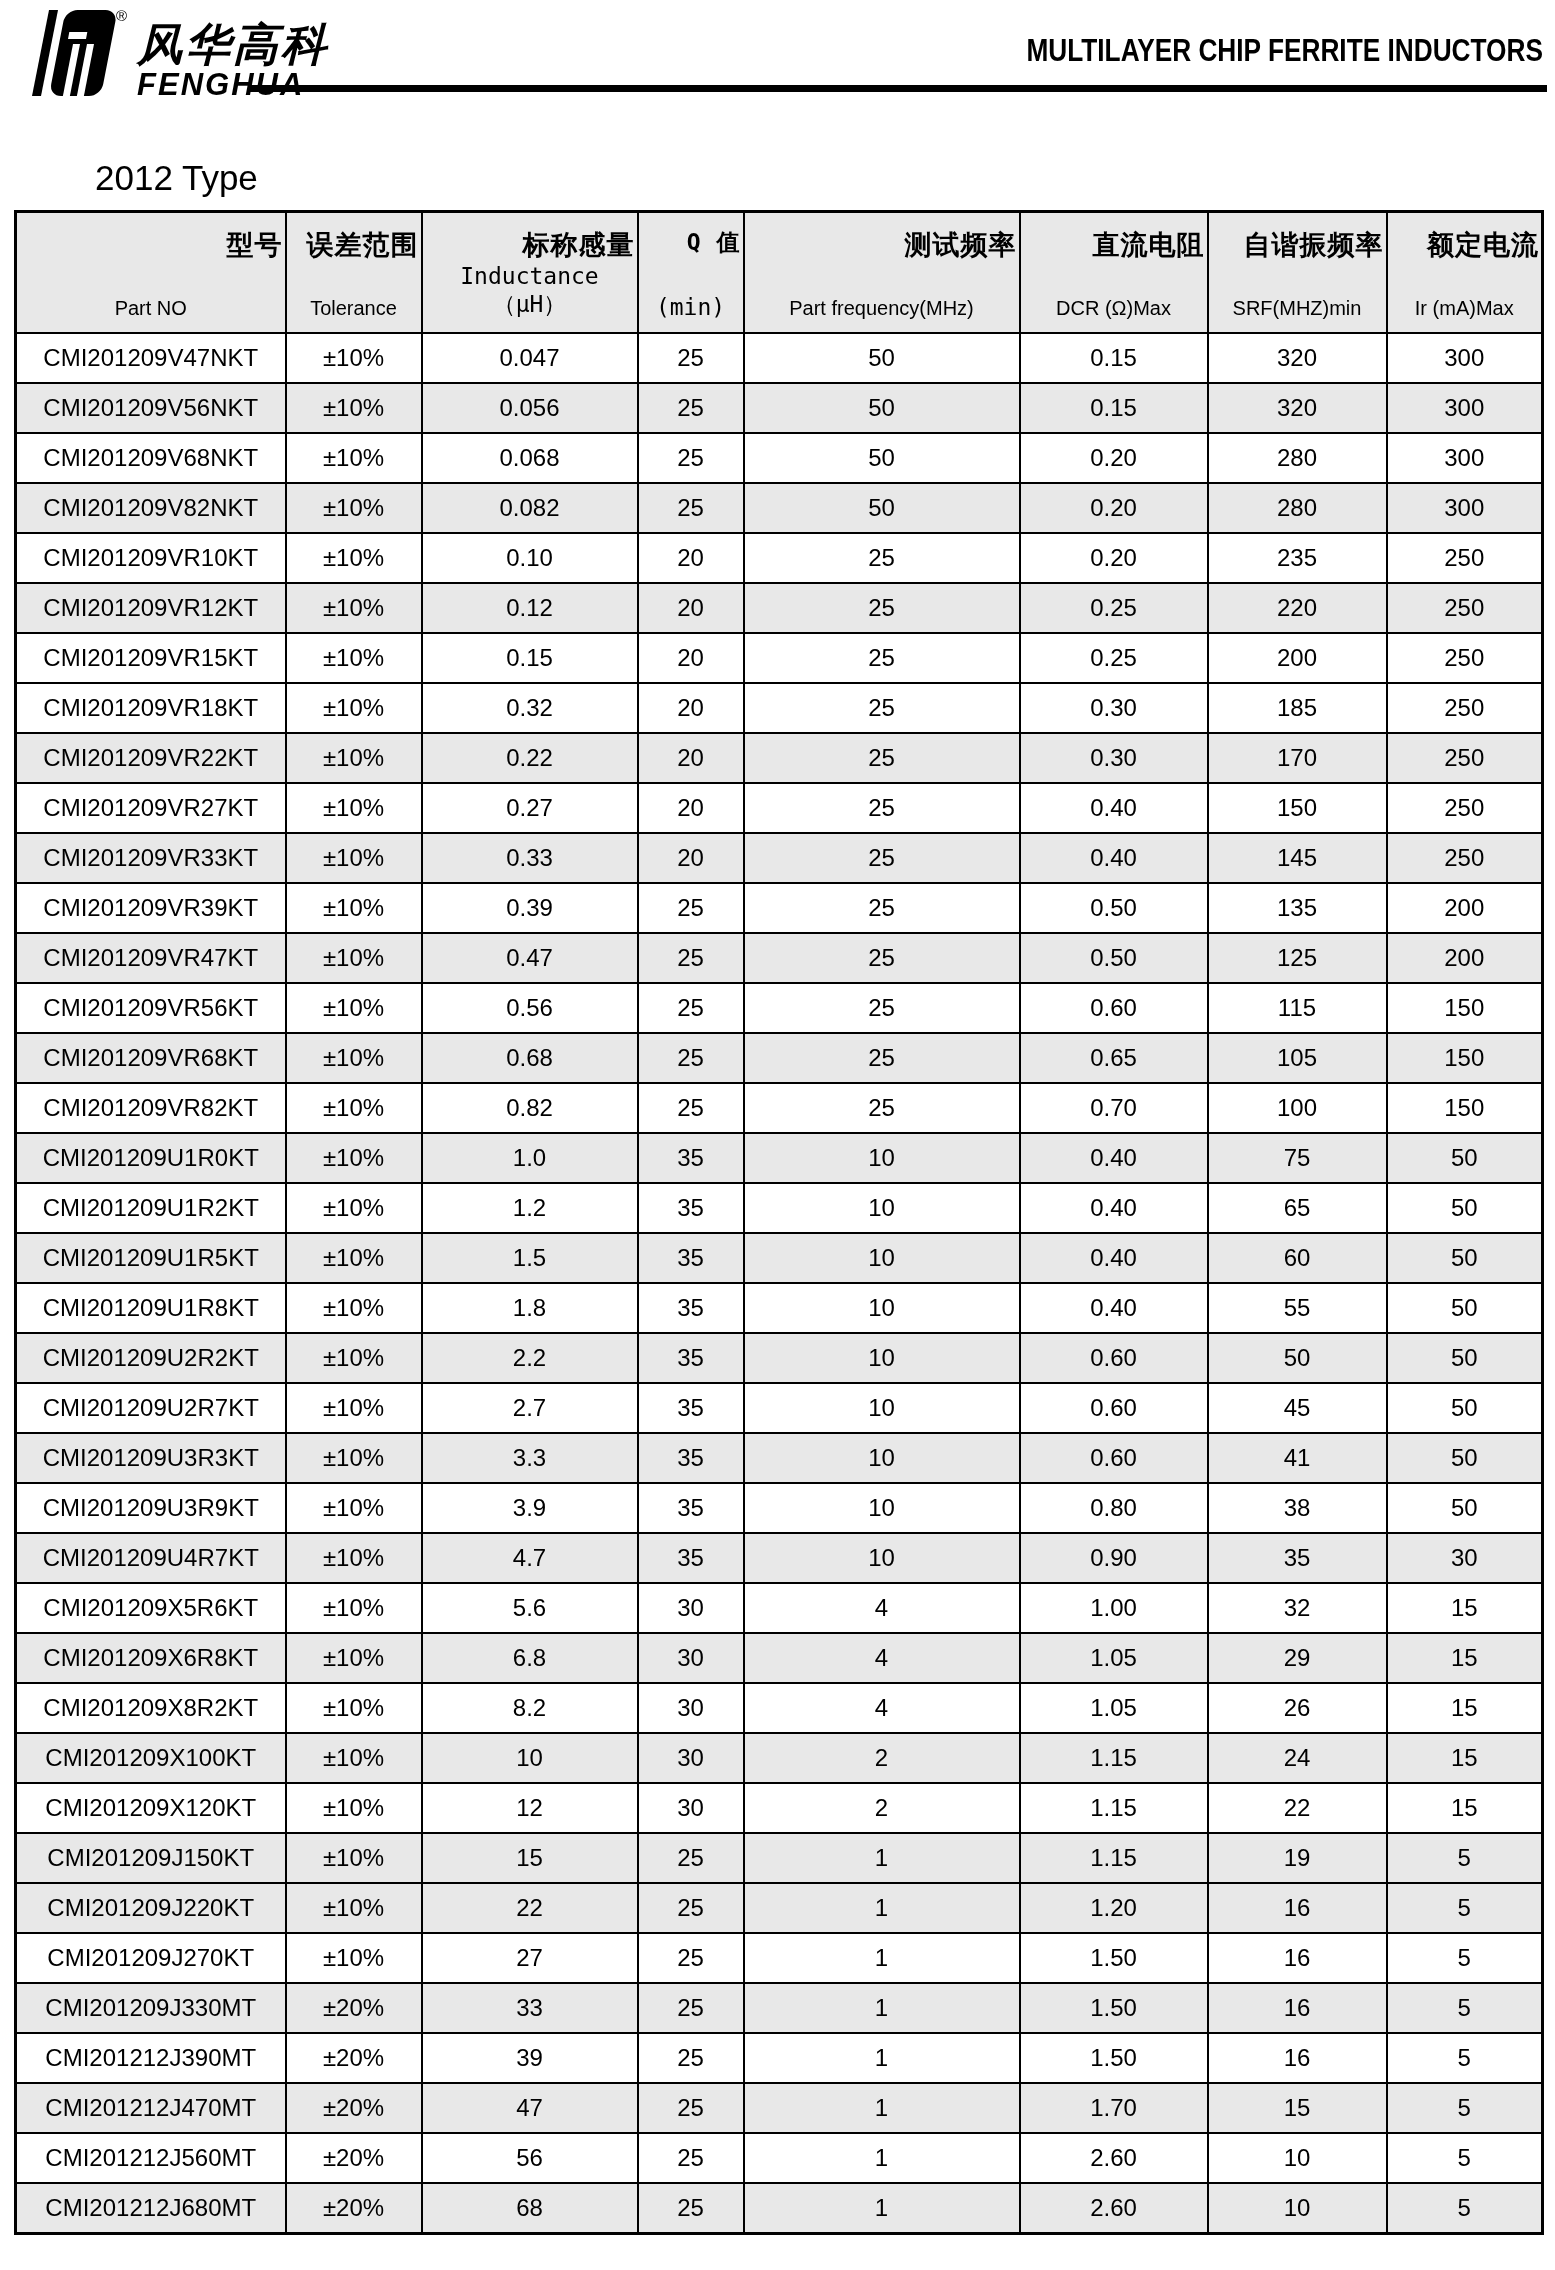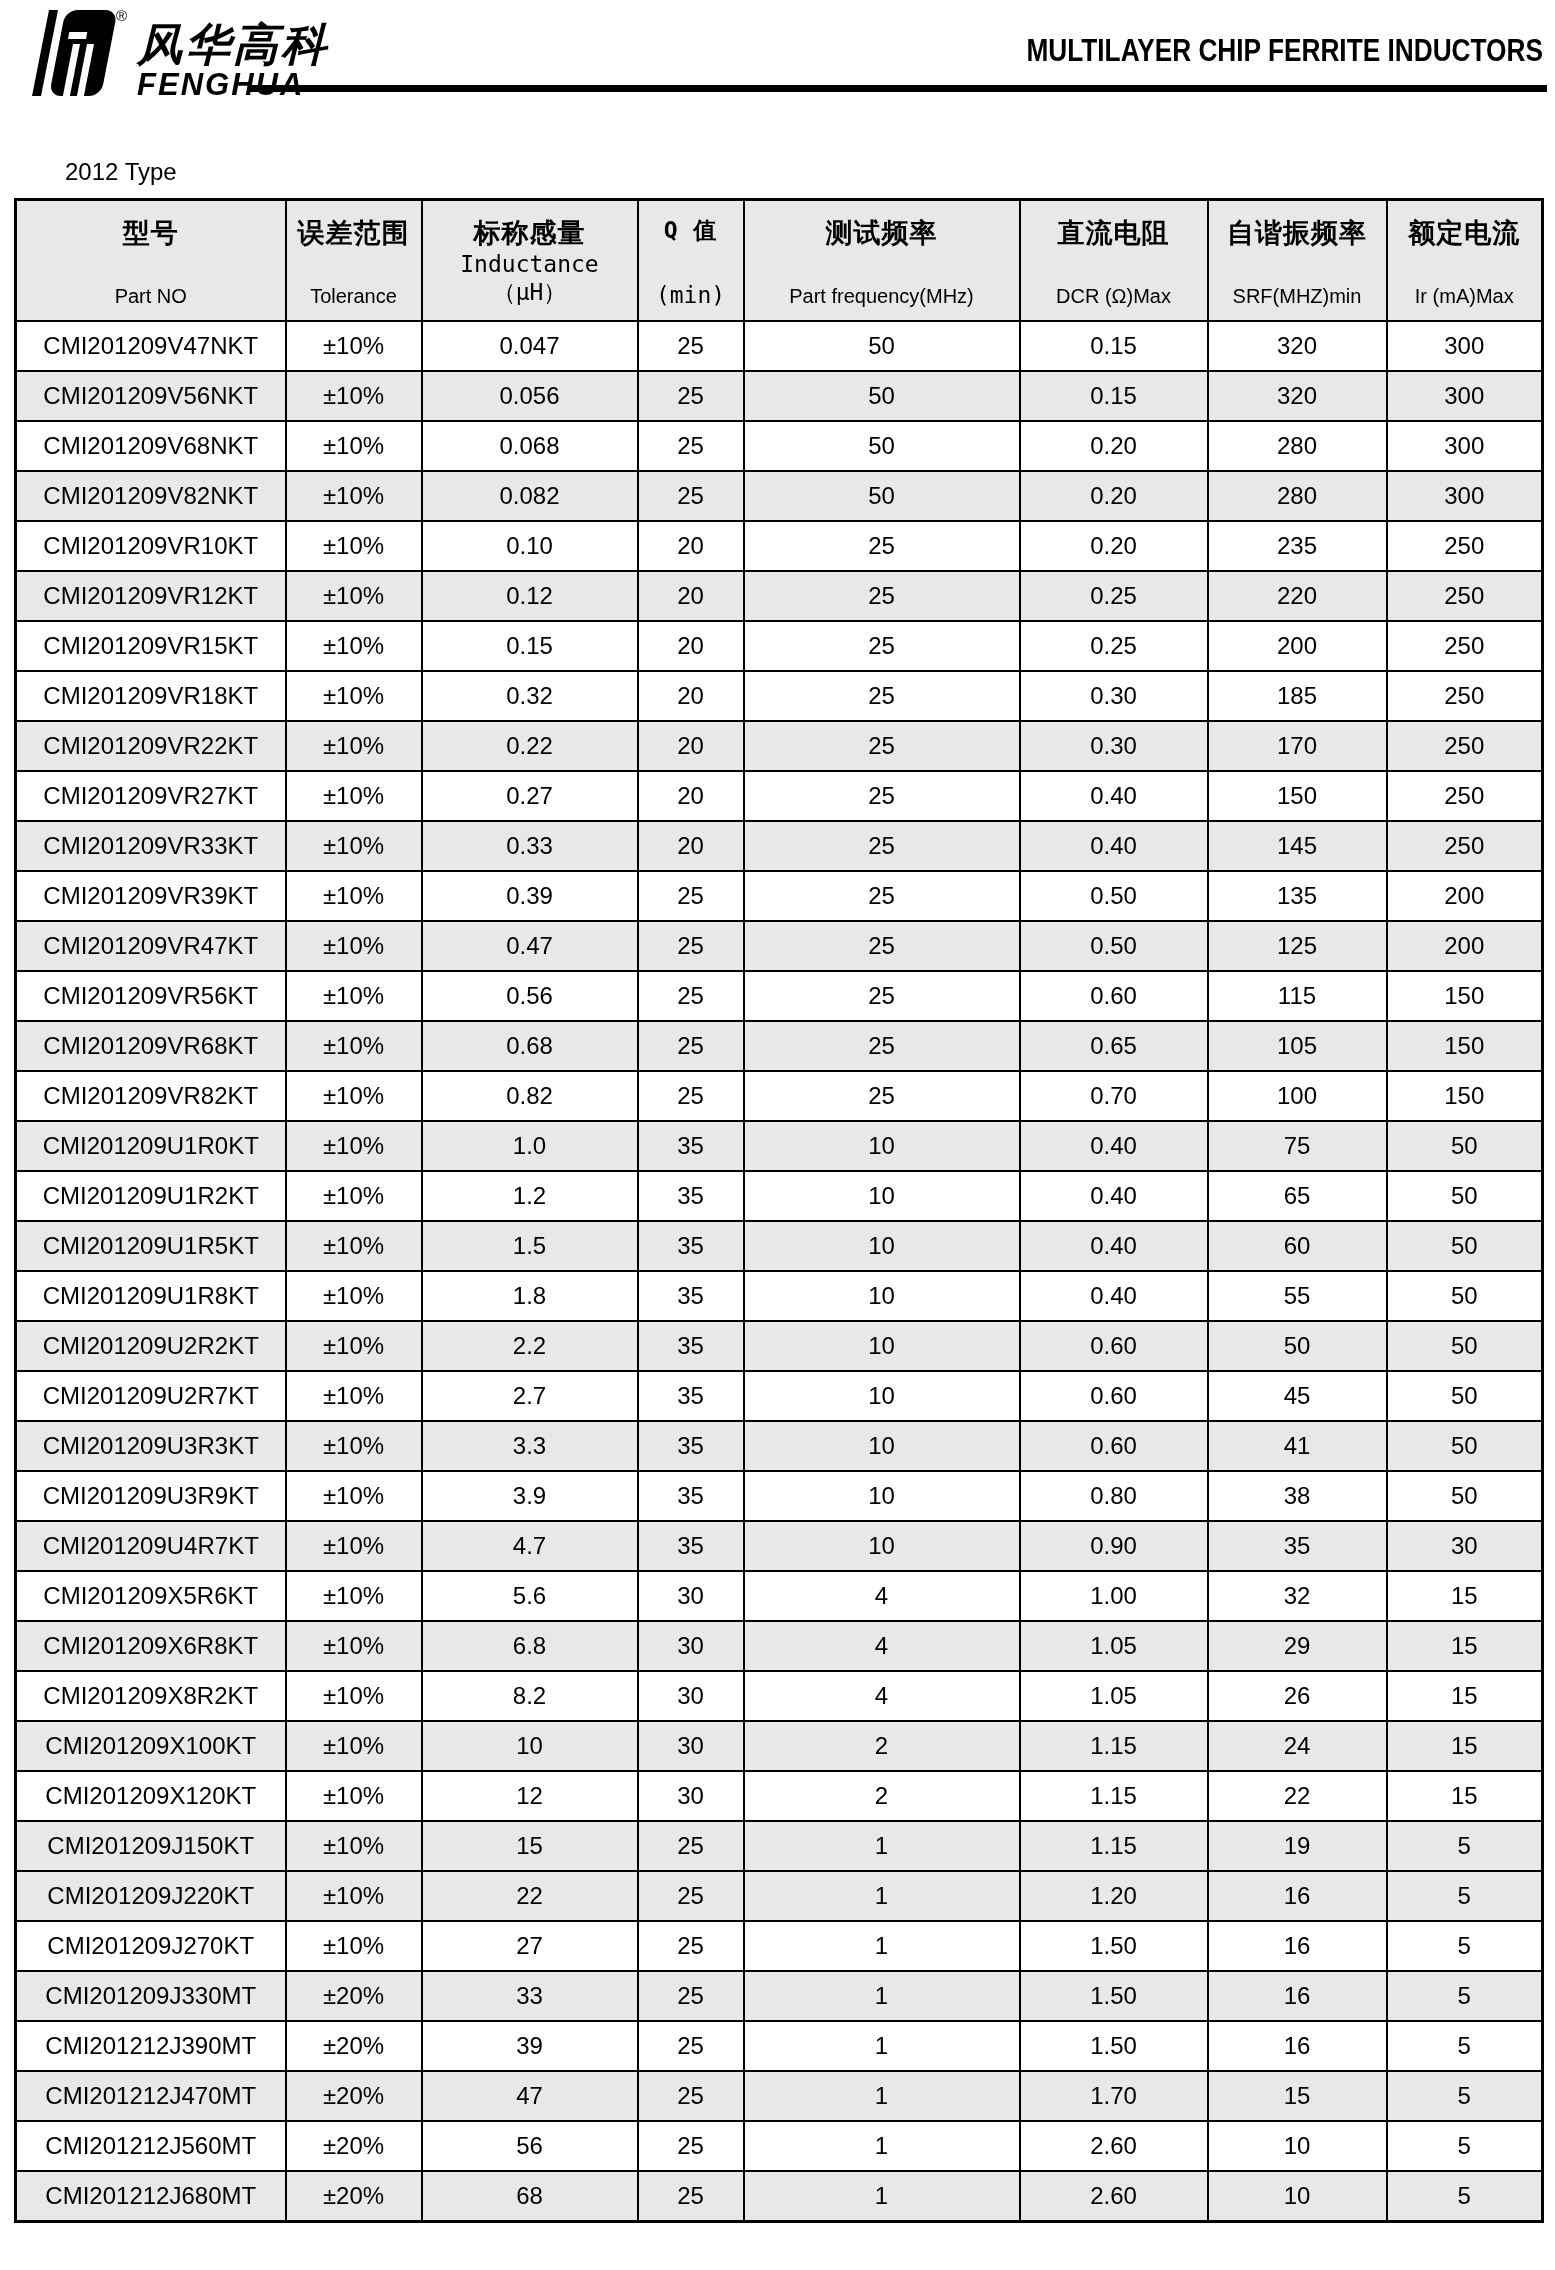--- a/index.html
+++ b/index.html
@@ -42,22 +42,22 @@
     transform: scaleX(0.82); transform-origin: right center;
     letter-spacing: 0px;
   }
   .rule {
     position: absolute; top: 85px; left: 250px; right: 8px;
     height: 7px; background: #000;
   }
 
   
   .type-label {
-    margin: 58px 0 12px 65px;
-    font-size: 24px;
+    margin: 58px 0 12px 95px;
+    font-size: 35px;
   }
 
   
   table.spec {
     border-collapse: collapse;
     table-layout: fixed;
     margin-left: 14px;
     width: 1527px;
     border: 3px solid #000;
   }
@@ -67,21 +67,21 @@
     vertical-align: middle;
     overflow: hidden;
   }
   table.spec thead th {
     background: #e8e8e8;
     height: 100px;
     font-weight: normal;
     padding: 14px 2px 12px 2px;
   }
   .hcell { display: flex; flex-direction: column; justify-content: space-between; height: 100%; }
-  .h-cn { font-size: 27px; font-weight: bold; letter-spacing: 1px; }
+  .h-cn { font-size: 27px; font-weight: bold; letter-spacing: 1px; text-align: right; }
   .h-en { font-size: 20px; }
   .h-en.mono, .h-cn.mono { font-family: "DejaVu Sans Mono", "Liberation Mono", monospace; font-size: 23px; }
   table.spec tbody td {
     height: 50px;
     font-size: 24px;
     background: #fff;
   }
   table.spec tbody tr.shaded td { background: #e8e8e8; }
   td.partno { font-size: 25px; letter-spacing: 0px; }
 </style>

